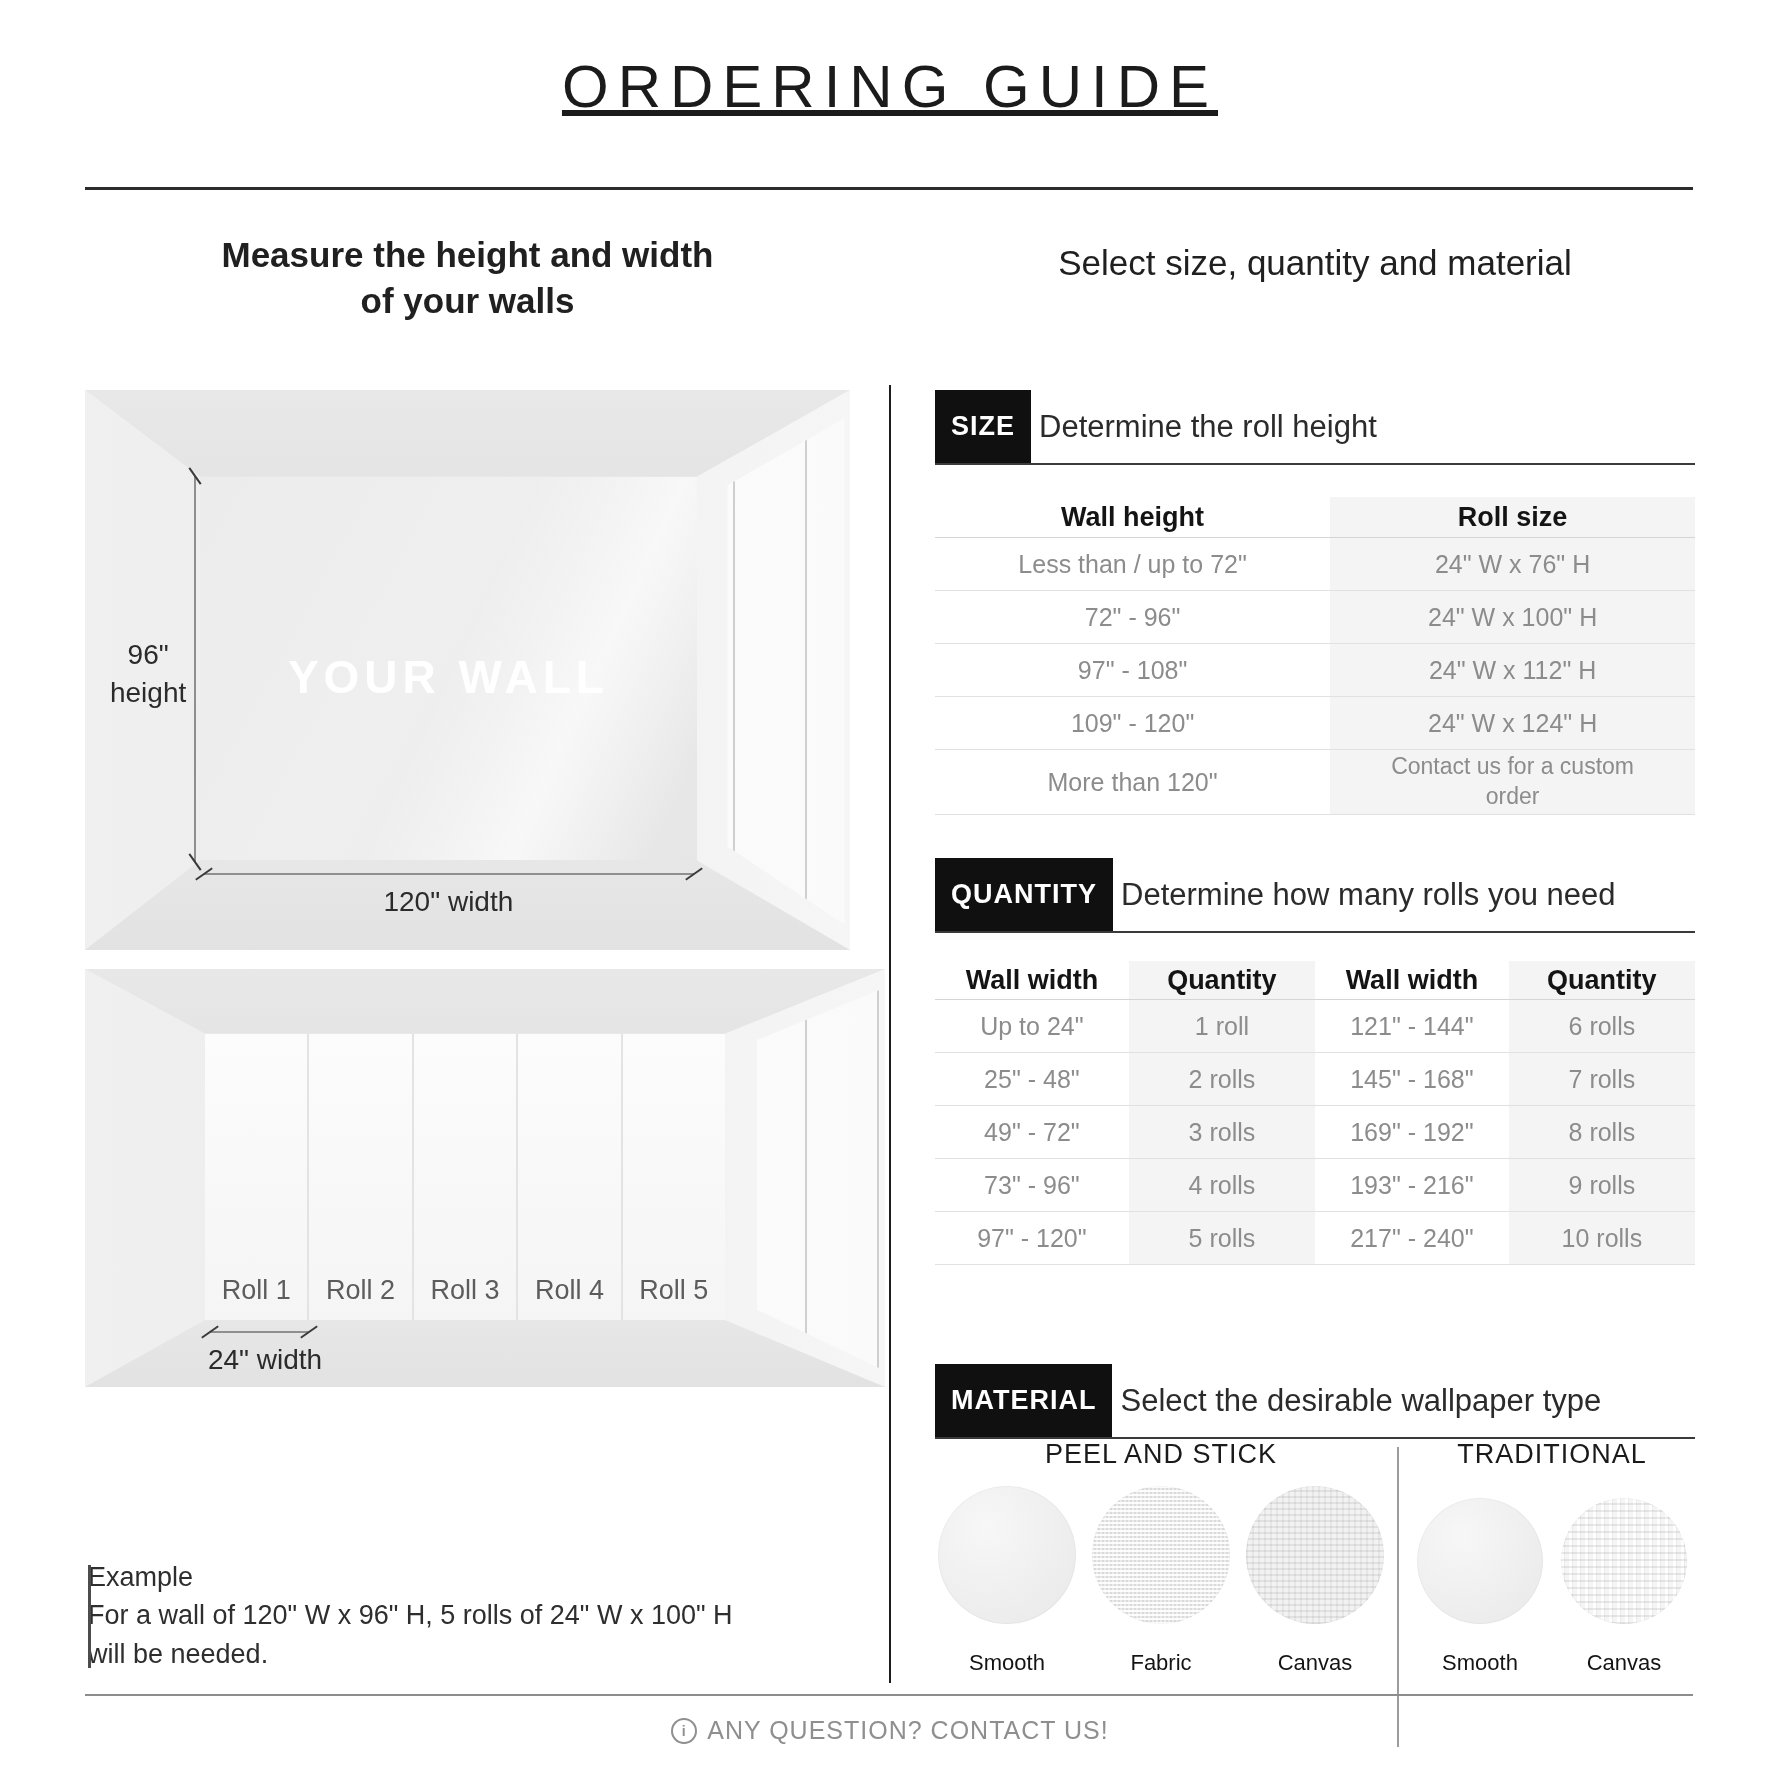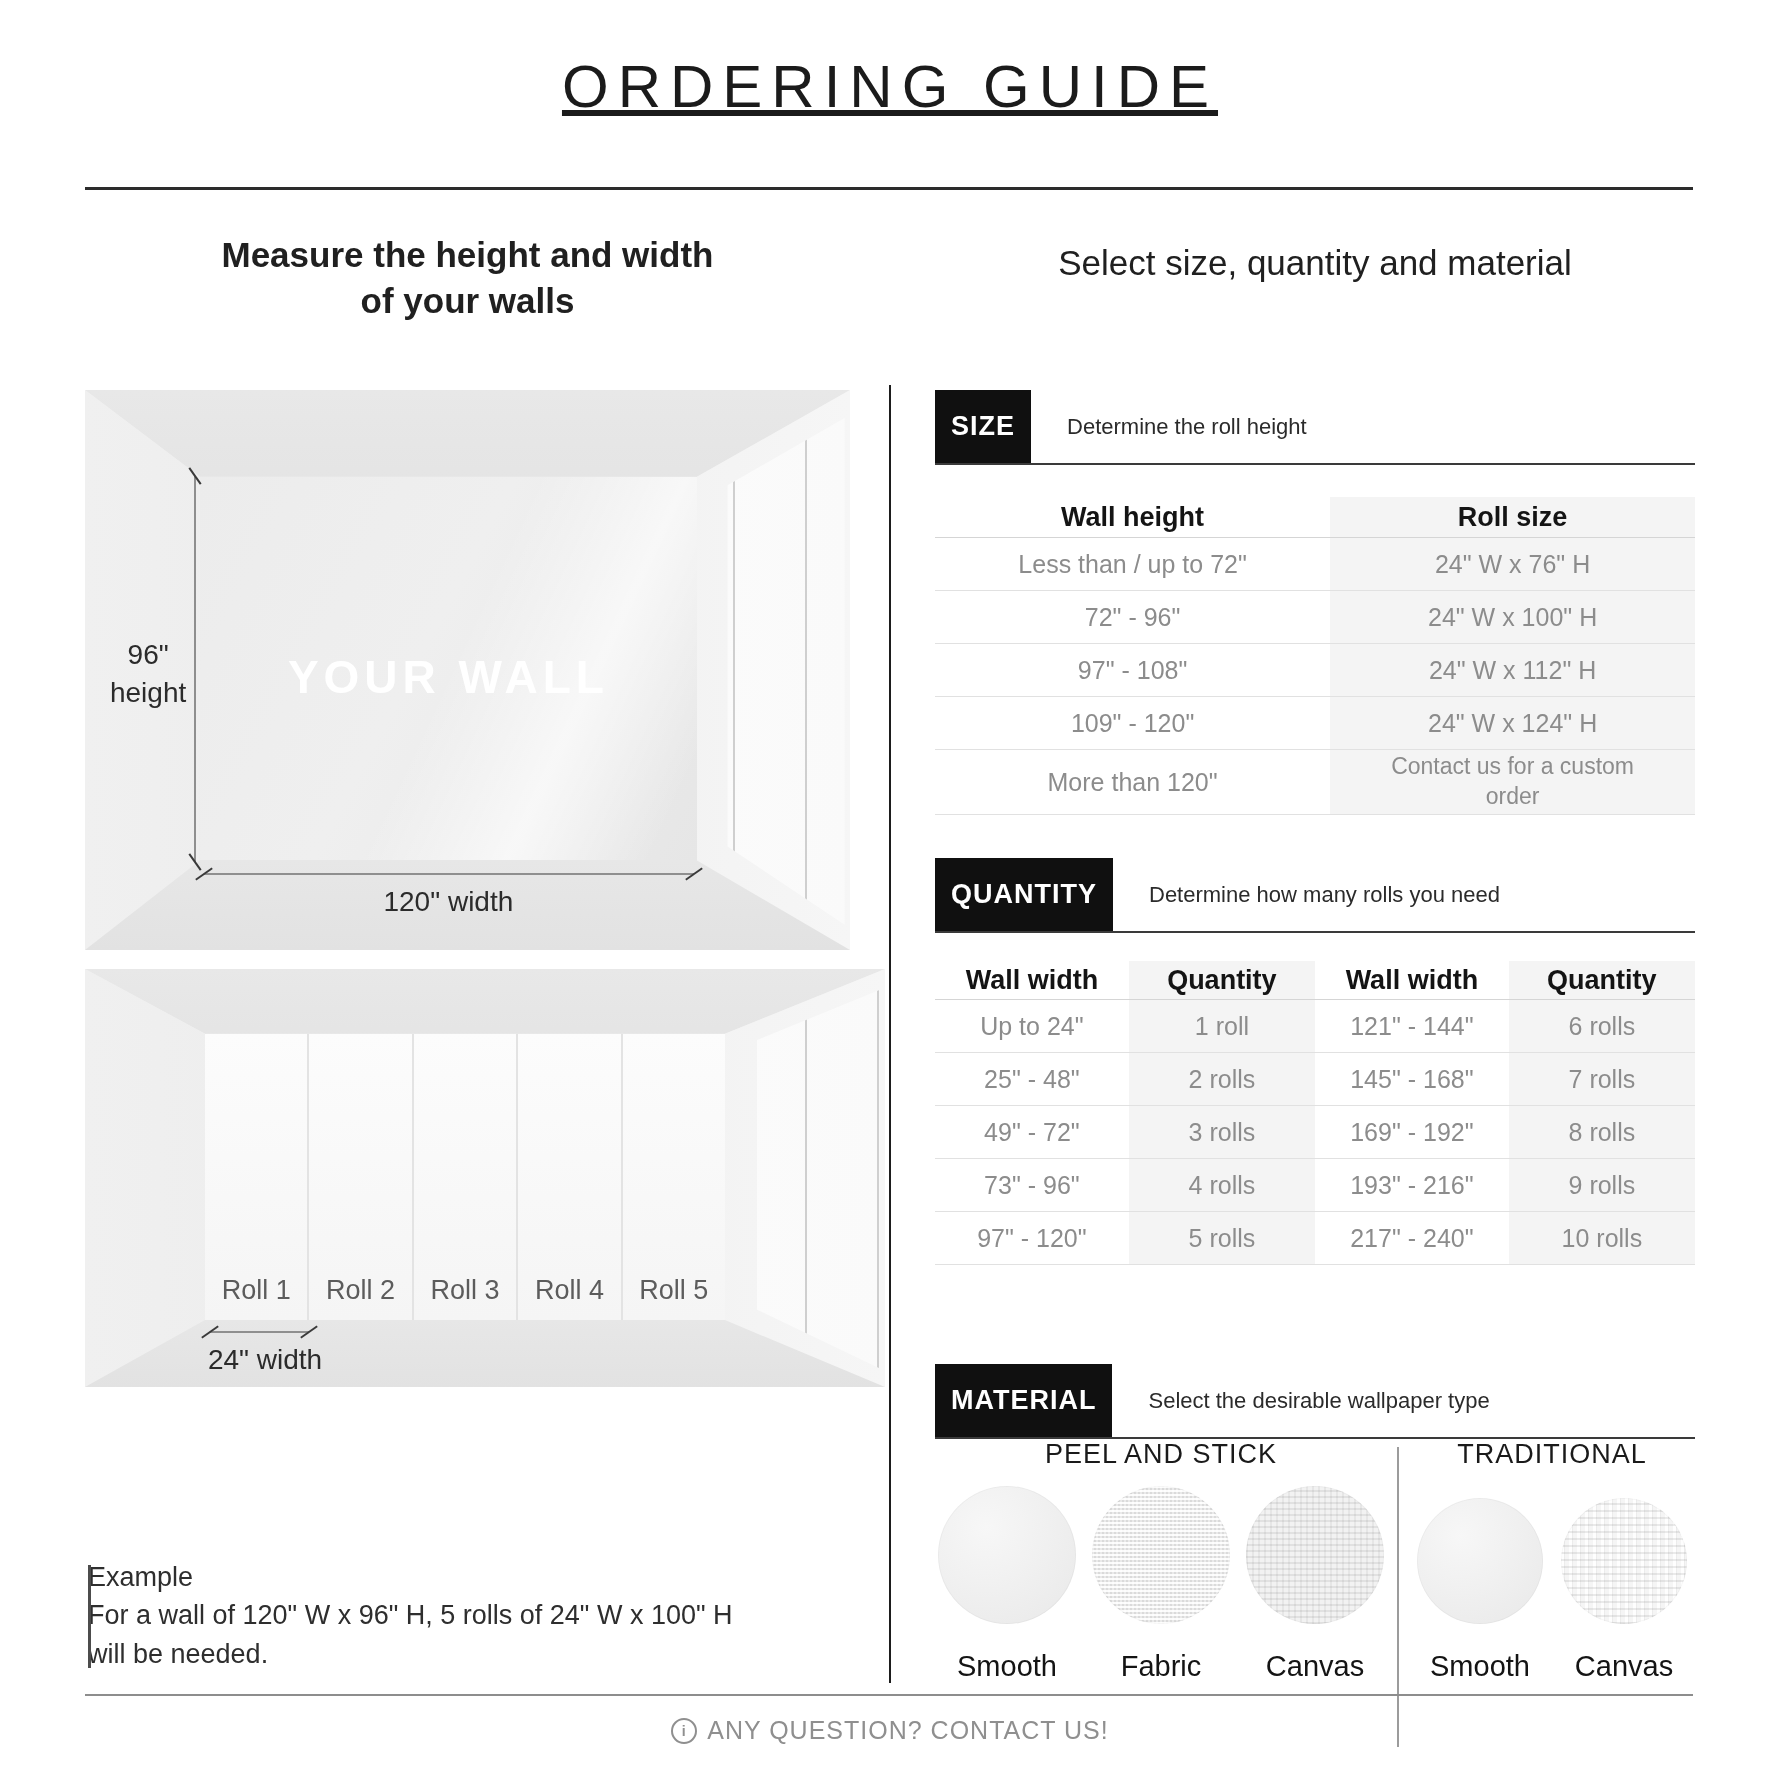--- a/index.html
+++ b/index.html
@@ -66,21 +66,21 @@
   .example{position:absolute;left:88px;top:1558px;width:700px;}
   .example-bar{position:absolute;left:0;top:7px;width:3px;height:103px;background:#4c4c4c;}
   .example-text{font-size:27px;color:#2e2e2e;line-height:1.42;}
 
   
   .section{position:absolute;left:935px;width:760px;}
   #sec-size{top:390px;} #sec-qty{top:858px;} #sec-note{top:1256px;} #sec-mat{top:1364px;}
   .sec-head{display:flex;align-items:center;border-bottom:2px solid #3a3a3a;}
   .sec-label{background:#101010;color:#ffffff;font-size:27px;font-weight:bold;
              padding:21px 16px;letter-spacing:1px;}
-  .sec-sub{font-size:22px;color:#2b2b2b;margin-left:36px;white-space:nowrap;}
+  .sec-sub{font-size:31px;color:#2b2b2b;margin-left:8px;white-space:nowrap;}
 
   .size-table{margin-top:32px;display:grid;grid-template-columns:52% 48%;}
   .cell{display:flex;align-items:center;justify-content:center;min-height:52px;
         border-bottom:1px solid #e1e1e1;color:#8c8c8c;font-size:25px;text-align:center;}
   .cell.hdr{min-height:40px;color:#141414;font-weight:bold;font-size:27px;border-bottom:1px solid #d5d5d5;}
   .cell.alt{background:#f4f4f4;}
   .cell.tall{min-height:64px;}
   .cell .wrap{max-width:250px;font-size:23px;line-height:1.3;}
 
   .qty-table{margin-top:28px;display:grid;grid-template-columns:25.5% 24.5% 25.5% 24.5%;}
@@ -96,21 +96,21 @@
   .mat-row{display:flex;align-items:flex-start;}
   .mat-group{display:flex;flex-direction:column;align-items:center;}
   #mat-g1{width:452px;} #mat-g2{flex:1;}
   .mat-vdiv{width:2px;height:300px;background:#9c9c9c;margin:8px 10px 0;}
   .mat-title{font-size:27px;color:#1a1a1a;letter-spacing:1px;}
   .swatches{display:flex;margin-top:16px;gap:12px;align-items:flex-start;}
   .swatch{display:flex;flex-direction:column;align-items:center;width:142px;}
   #mat-g2 .swatch{width:132px;}
   .swatch-circle{width:138px;height:138px;border-radius:50%;box-shadow:inset 0 0 0 1px rgba(0,0,0,.03);}
   #mat-g2 .swatch-circle{width:126px;height:126px;margin-top:12px;}
-  .swatch-label{margin-top:26px;font-size:29px;color:#141414;}
+  .swatch-label{margin-top:26px;font-size:22px;color:#141414;}
 
   .tex-smooth{background:radial-gradient(circle at 35% 30%,#f7f7f7,#ececec 75%,#e8e8e8 100%);}
   .tex-fabric{background-color:#efefef;background-image:
       repeating-linear-gradient(0deg,rgba(255,255,255,.85) 0 2px,rgba(0,0,0,.05) 2px 4px),
       repeating-linear-gradient(90deg,rgba(255,255,255,.5) 0 2px,rgba(0,0,0,.04) 2px 4px);}
   .tex-canvas{background-color:#f2f2f2;background-image:
       repeating-linear-gradient(0deg,rgba(0,0,0,.07) 0 2px,rgba(255,255,255,0) 2px 6px),
       repeating-linear-gradient(90deg,rgba(0,0,0,.05) 0 2px,rgba(255,255,255,0) 2px 6px);}
   .tex-canvas2{background-color:#f5f5f5;background-image:
       repeating-linear-gradient(0deg,rgba(0,0,0,.08) 0 2px,rgba(255,255,255,0) 2px 7px),

